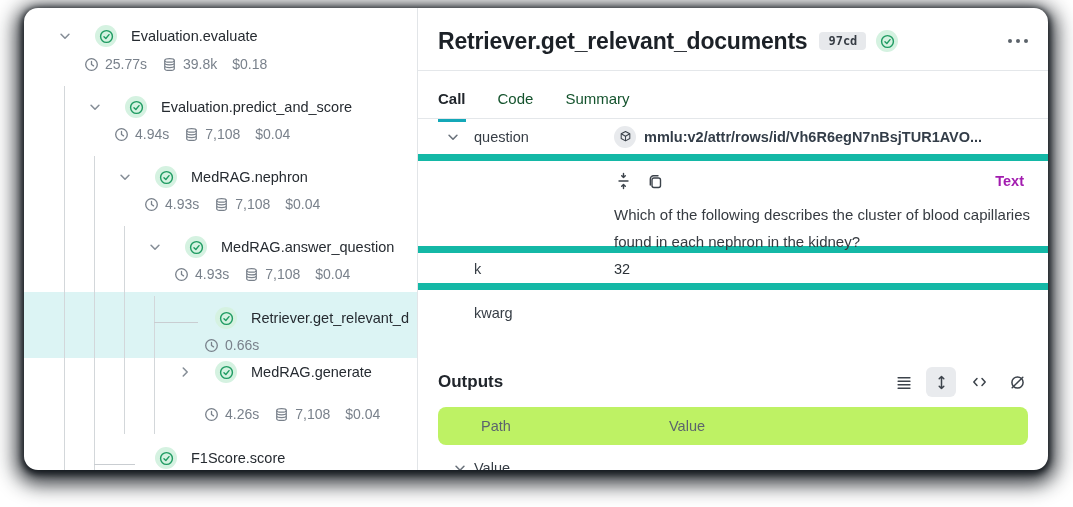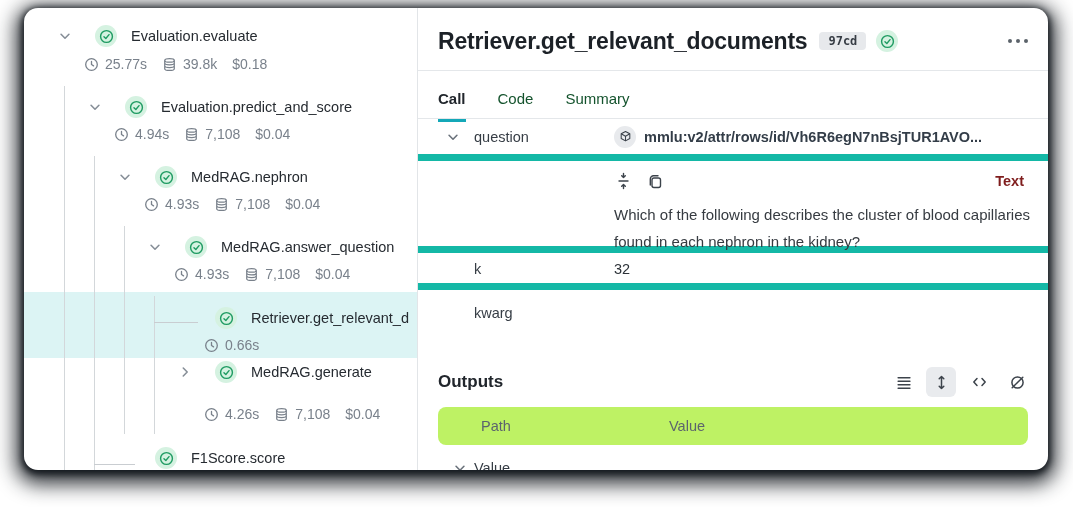--- a/index.html
+++ b/index.html
@@ -37,21 +37,21 @@
   .tab.active { color:#21262c; font-weight:700; border-bottom:3px solid #14a8b8; }
   .kv { position:absolute; left:0; right:0; }
   .kv-border { border-bottom:7px solid #14b8a6; }
   .kchev { position:absolute; left:28px; top:50%; transform:translateY(-50%); color:#6a727b; display:flex; }
   .kkey { position:absolute; left:56px; top:50%; transform:translateY(-50%); font-size:14.5px; color:#363d45; }
   .kval { position:absolute; left:196px; top:50%; transform:translateY(-50%); font-size:14.5px; color:#2c3238; }
   .refchip { position:absolute; left:196px; top:50%; transform:translateY(-50%); display:flex; align-items:center; max-width:410px; cursor:pointer; }
   .ref-ico { width:22px; height:22px; border-radius:50%; background:#e8eaed; color:#3c434b; display:flex; align-items:center; justify-content:center; flex:0 0 22px; }
   .ref-text { margin-left:8px; font-size:14.5px; font-weight:600; color:#333d48; white-space:nowrap; overflow:hidden; }
   .tool-ico { color:#3c434b; cursor:pointer; display:flex; align-items:center; justify-content:center; width:22px; height:22px; }
-  .fmt-label { position:absolute; right:24px; top:50%; transform:translateY(-50%); font-size:14.5px; font-weight:700; color:#7f1d1d; cursor:pointer; }
+  .fmt-label { position:absolute; right:24px; top:50%; transform:translateY(-50%); font-size:14.5px; font-weight:700; color:#a21caf; cursor:pointer; }
   .qtext { position:absolute; left:196px; top:4px; width:424px; font-size:15px; line-height:27px; color:#363b41; }
   .outhead { position:absolute; left:20px; top:352px; right:16px; height:44px; display:flex; align-items:center; }
   .outtitle { font-size:17px; font-weight:700; color:#21262c; }
   .outicons { margin-left:auto; display:flex; align-items:center; gap:8px; }
   .oico { width:30px; height:30px; border-radius:6px; display:flex; align-items:center; justify-content:center; color:#3c434b; cursor:pointer; }
   .oico.on { background:#e9ebee; }
   .thead { position:absolute; left:20px; top:399px; width:590px; height:38px; background:#bef264; border-radius:8px; }
   .thead span { position:absolute; top:50%; transform:translateY(-50%); font-size:14.5px; color:#5c646d; }
   .th-path { left:43px; } .th-value { left:231px; }
 </style>

